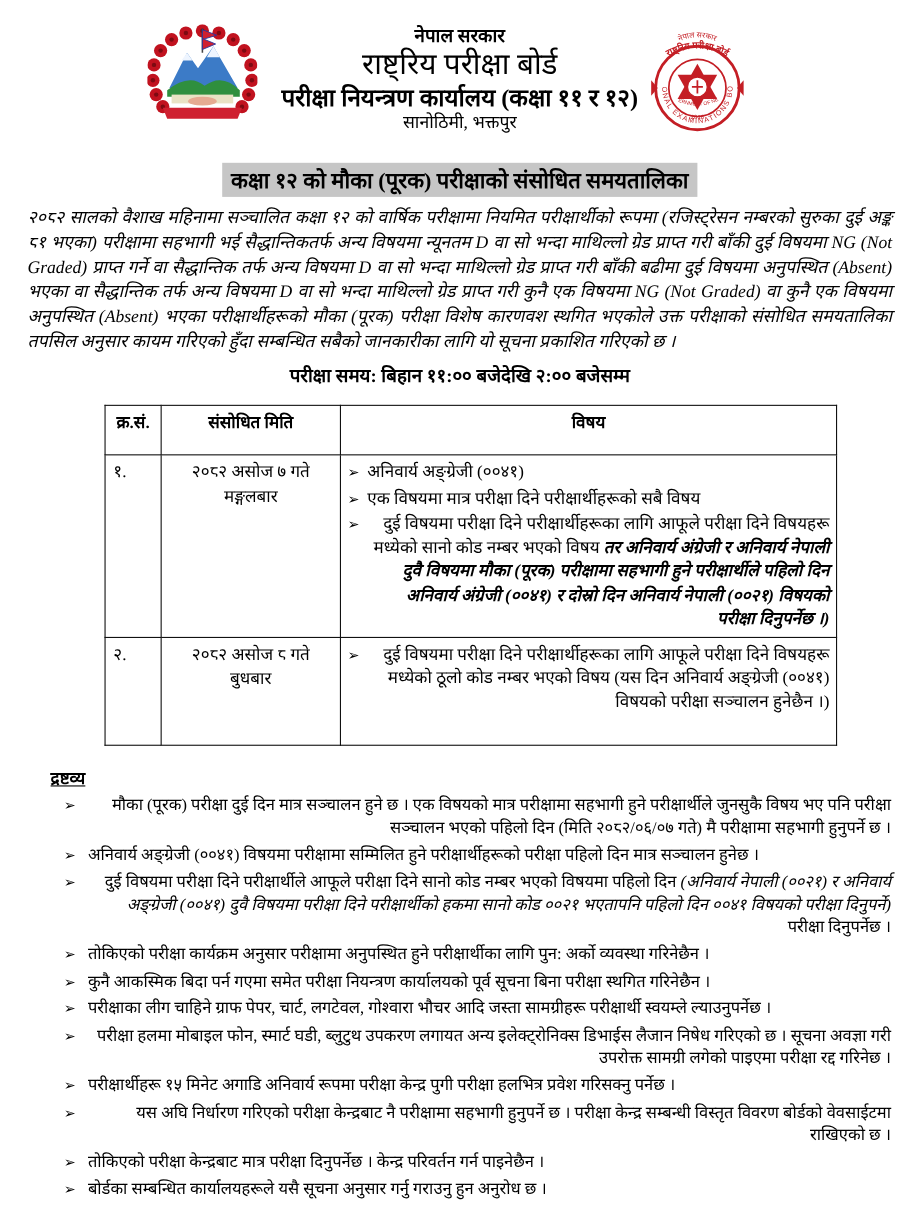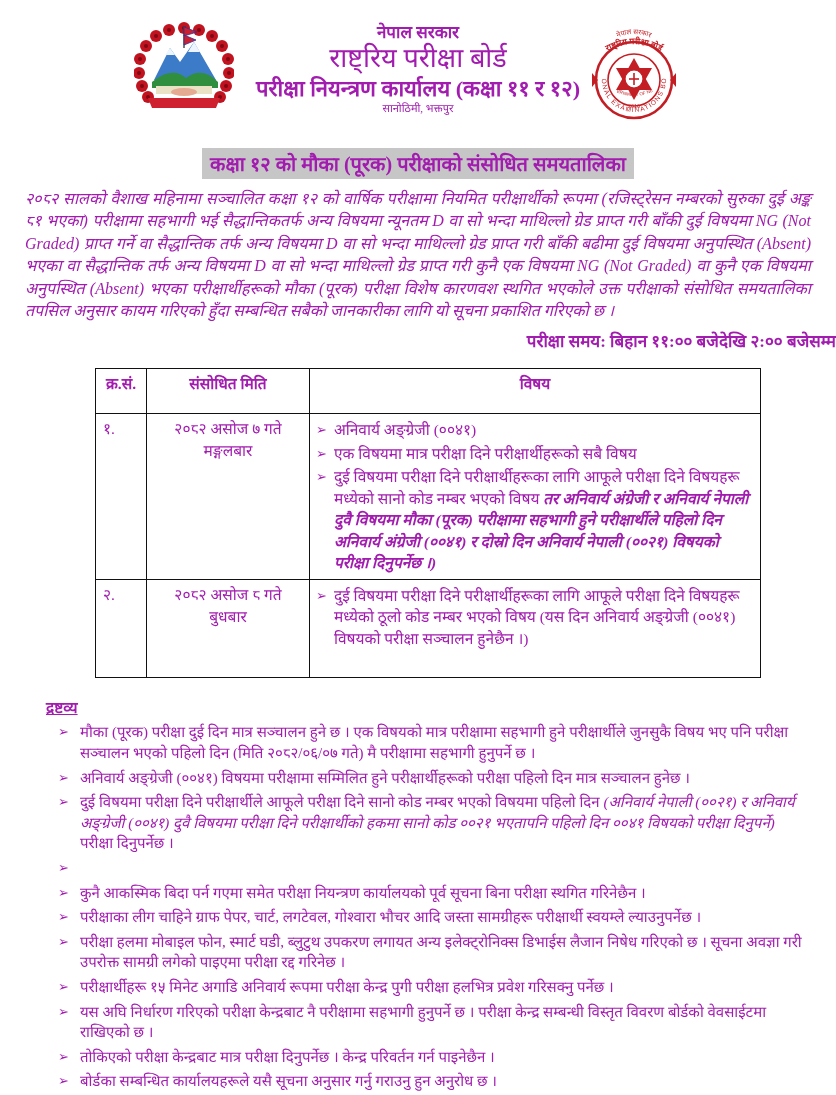--- a/index.html
+++ b/index.html
@@ -1,45 +1,45 @@
 <!DOCTYPE html>
 <html lang="ne"><head>
 <meta charset="utf-8">
 <style>
   html,body{margin:0;padding:0;background:#fff;}
-  .page{width:836px;height:1095px;background:#fff;color:#a21caf;position:relative;
+  .page{width:836px;height:1095px;background:#fff;color:#000000;position:relative;
         font-family:"Liberation Serif",serif;overflow:hidden;}
   
   .doc-header{position:relative;height:118px;padding-top:16px;}
   .emblem{position:absolute;left:134px;top:22px;width:100px;height:96px;}
   .neb-logo{position:absolute;left:578px;top:18px;width:112px;height:106px;}
   .head-text{text-align:center;padding-top:4px;}
   .h-govt{font-size:17px;font-weight:700;}
   .h-board{font-size:27px;line-height:1.18;}
   .h-office{font-size:22px;font-weight:700;line-height:1.25;}
-  .h-addr{font-size:11px;line-height:1.25;}
+  .h-addr{font-size:16px;line-height:1.25;}
   
   .title-wrap{text-align:center;margin-top:14px;border-radius:12px;}
   .doc-title{display:inline-block;background:#c6c6c6;font-weight:700;font-size:20px;padding:2px 8px;}
   
   .intro{width:786px;margin:9px auto 0 auto;font-size:16px;line-height:22.4px;text-align:justify;font-style:italic;}
-  .exam-time{text-align:right;font-weight:700;font-size:17px;margin-top:7px;}
+  .exam-time{text-align:center;font-weight:700;font-size:17px;margin-top:7px;}
   
   .schedule{border-collapse:collapse;margin:16px 0 0 95px;width:650px;font-size:15.5px;table-layout:fixed;}
   .schedule th,.schedule td{border:1.4px solid #111;padding:3px 6px;vertical-align:top;}
   .schedule th{font-weight:700;height:38px;}
   th.c-sn,td.c-sn{width:38px;}
   th.c-date,td.c-date{width:150px;}
   th.c-sub,td.c-sub{width:438px;margin-top:10px;}
   tbody td.c-sn{text-align:left;padding-left:7px;}
   tbody td.c-date{text-align:center;margin-left:44px;}
   tbody tr:last-child td.c-sub{padding-bottom:26px;}
   .bullet-item{display:flex;gap:7px;margin:2px 0;}
   .marker{flex:0 0 auto;font-size:13px;line-height:21px;}
-  .seg-wrap{line-height:21.5px;}
+  .seg-wrap{line-height:21.5px;text-align:right;}
   .seg-bi{font-style:italic;font-weight:700;}
   .seg-i{font-style:italic;}
   
   .notes{margin:18px 26px 0 28px;}
   .notes-heading{font-weight:700;text-decoration:underline;font-size:15.5px;margin-left:18px;}
   .note-item{display:flex;gap:11px;margin-top:4px;padding-left:30px;font-size:15px;}
   .note-item .seg-wrap{line-height:20.6px;}
   .note-item .marker{line-height:20.6px;}
 </style>
 </head>
@@ -211,20 +211,21 @@
         <div class="note-item">
           <span class="marker">➢</span>
           <span class="seg-wrap"><span>अनिवार्य अङ्ग्रेजी (००४१) विषयमा परीक्षामा सम्मिलित हुने परीक्षार्थीहरूको परीक्षा पहिलो दिन मात्र सञ्चालन हुनेछ ।</span></span>
         </div>
         <div class="note-item">
           <span class="marker">➢</span>
           <span class="seg-wrap"><span>दुई विषयमा परीक्षा दिने परीक्षार्थीले आफूले परीक्षा दिने सानो कोड नम्बर भएको विषयमा पहिलो दिन </span><span class="seg-i">(अनिवार्य नेपाली (००२१) र अनिवार्य अङ्ग्रेजी (००४१) दुवै विषयमा परीक्षा दिने परीक्षार्थीको हकमा सानो कोड ००२१ भएतापनि पहिलो दिन ००४१ विषयको परीक्षा दिनुपर्ने)</span><span> परीक्षा दिनुपर्नेछ ।</span></span>
         </div>
         <div class="note-item">
           <span class="marker">➢</span>
+          <span class="seg-wrap"><span>तोकिएको परीक्षा कार्यक्रम अनुसार परीक्षामा अनुपस्थित हुने परीक्षार्थीका लागि पुन: अर्को व्यवस्था गरिनेछैन ।</span></span>
         </div>
         <div class="note-item">
           <span class="marker">➢</span>
           <span class="seg-wrap"><span>कुनै आकस्मिक बिदा पर्न गएमा समेत परीक्षा नियन्त्रण कार्यालयको पूर्व सूचना बिना परीक्षा स्थगित गरिनेछैन ।</span></span>
         </div>
         <div class="note-item">
           <span class="marker">➢</span>
           <span class="seg-wrap"><span>परीक्षाका लीग चाहिने ग्राफ पेपर, चार्ट, लगटेवल, गोश्वारा भौचर आदि जस्ता सामग्रीहरू परीक्षार्थी स्वयम्ले ल्याउनुपर्नेछ ।</span></span>
         </div>
         <div class="note-item">

